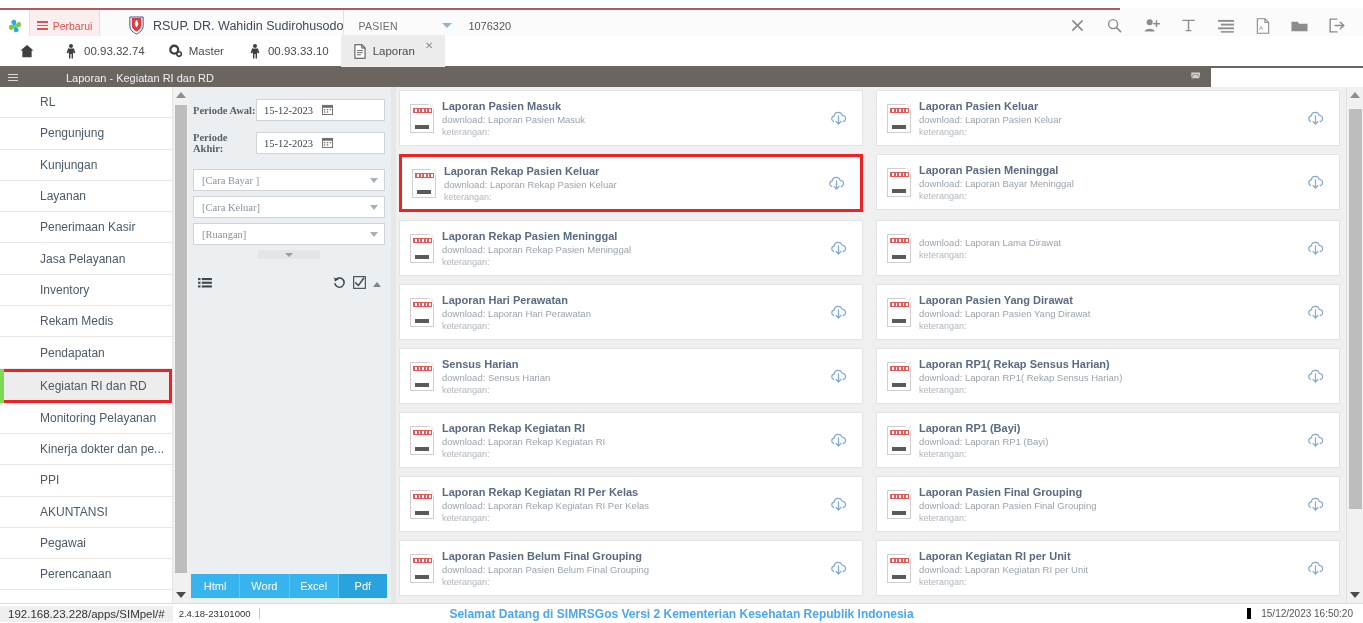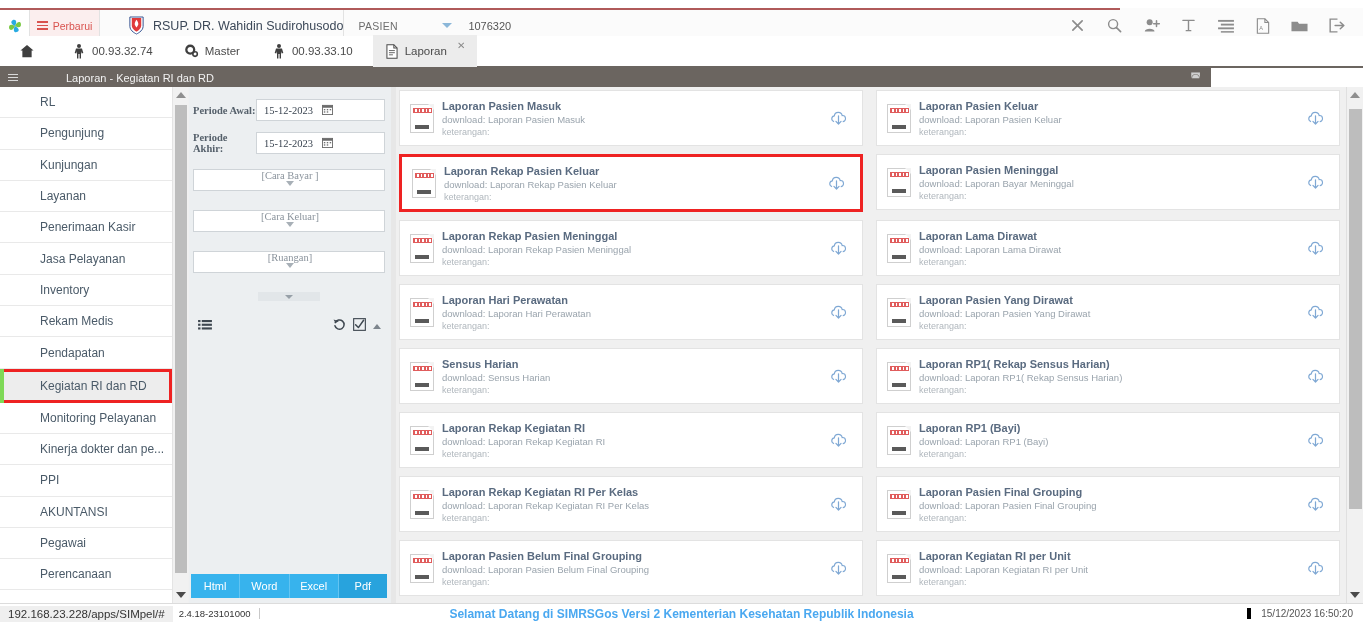--- a/index.html
+++ b/index.html
@@ -51,21 +51,21 @@
     padding-right: 18px;
   }
   .ticon { color: #9a9a9a; display: flex; align-items: center; justify-content: center;
            width: 17px; height: 17px; cursor: pointer; }
   .ticon svg { display: block; }
 
   
   .tabstrip {
     position: absolute; left: 0; top: 36px; width: 1363px; height: 32px;
     background: #ffffff; border-bottom: 2px solid #6b6560;
-    display: flex; align-items: center; padding-left: 8px; gap: 8px;
+    display: flex; align-items: center; padding-left: 8px; gap: 0;
   }
   .tab {
     display: flex; align-items: center; gap: 6px; height: 32px;
     padding: 0 12px; font-size: 11.5px; color: #4a4a4a; cursor: pointer;
     position: relative;
   }
   .tab.active { background: #ececec; }
   .tab .tabclose { font-size: 10px; color: #8a8a8a; margin-left: 4px; align-self: flex-start; margin-top: 5px; }
   .tab-ico { width: 14px; height: 14px; display: flex; align-items: center; justify-content: center; color: #4a4a4a; }
 
@@ -130,23 +130,23 @@
   .filter-body { padding: 12px 6px 0 4px; flex: 1; font-family: Liberation Serif, serif; }
   .frow { display: flex; align-items: center; margin-bottom: 11px; }
   .flabel { width: 63px; font-size: 10.5px; color: #55606b; font-weight: bold; }
   .dateinput {
     flex: 1; height: 22px; background: #fff; border: 1px solid #cfd4d8;
     display: flex; align-items: center; padding: 0 4px 0 7px; font-size: 10.5px; color: #3a4450;
   }
   .dateinput span { flex: 1; }
   .cal-ico { color: #777; font-size: 11px; line-height: 1; }
   .selbox {
-    height: 22px; background: #fff; border: 1px solid #cfd4d8; margin-bottom: 19px;
-    display: flex; align-items: center; justify-content: flex-start;
-    padding: 0 6px 0 8px; font-size: 10.5px; color: #8a939c; cursor: pointer; flex-direction: column;
+    height: 22px; background: #fff; border: 1px solid #cfd4d8; margin-bottom: 5px;
+    display: flex; align-items: center; justify-content: space-between;
+    padding: 0 6px 0 8px; font-size: 10.5px; color: #8a939c; cursor: pointer;
   }
   .sel-caret { width: 0; height: 0; border-left: 4.5px solid transparent; border-right: 4.5px solid transparent; border-top: 5px solid #a8b0b7; }
   .more-handle {
     width: 62px; height: 9px; background: #e2e6e9; margin: 2px auto 0;
     display: flex; align-items: center; justify-content: center; cursor: pointer;
   }
   .more-handle .c { width: 0; height: 0; border-left: 4px solid transparent; border-right: 4px solid transparent; border-top: 4px solid #97a0a8; }
   .tool-row {
     display: flex; align-items: center; justify-content: space-between;
     margin-top: 16px; padding: 0 4px 0 5px;
@@ -662,21 +662,20 @@
     <span class="bar">
               <i style="left:2px"></i>
               <i style="left:5.5px"></i>
               <i style="left:9px"></i>
               <i style="left:12.5px"></i>
               <i style="left:16px"></i>
             </span>
     <span class="tag"></span>
           </span>
           <div class="cardtext">
-            <div class="card-title">Laporan Lama Dirawat</div>
             <div class="card-sub">download: Laporan Lama Dirawat</div>
             <div class="card-ket">keterangan:</div>
           </div>
           <span class="dl-ico">
     <svg width="17" height="17" viewBox="0 0 18 18">
               <path d="M4.3 12.3 A3.1 3.1 0 0 1 4.6 6.2 A4.2 4.2 0 0 1 12.9 5.9 A3.2 3.2 0 0 1 13.5 12.3" fill="none" stroke="#7fa8d4" stroke-width="1.2"></path>
               <path d="M9 6.2 V14.6 M6.3 12 L9 14.9 L11.7 12" fill="none" stroke="#7fa8d4" stroke-width="1.3" stroke-linecap="round" stroke-linejoin="round"></path>
             </svg>
           </span>
         </div>

